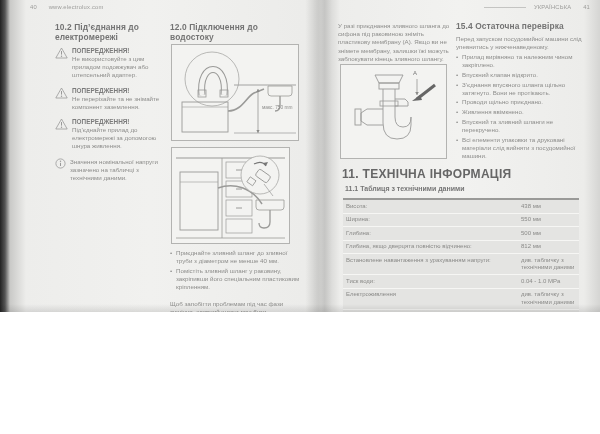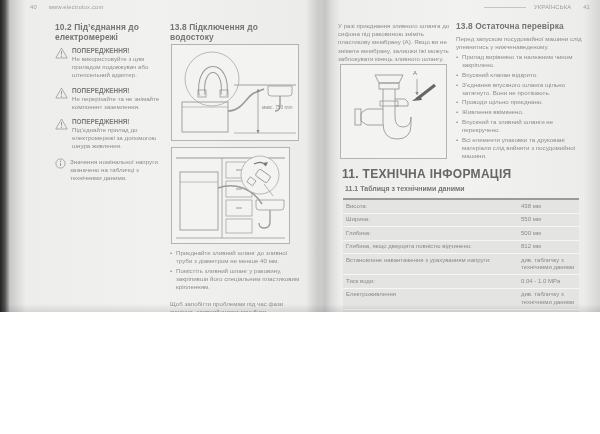--- a/index.html
+++ b/index.html
@@ -95,21 +95,21 @@
     <span>
       <svg width="11" height="11" viewBox="0 0 11 11">
           <circle cx="5.5" cy="5.5" r="4.6" fill="none" stroke="#999" stroke-width="0.8"></circle>
           <circle cx="5.5" cy="3.2" r="0.7" fill="#999"></circle>
           <line x1="5.5" y1="4.8" x2="5.5" y2="8" stroke="#999" stroke-width="1"></line>
         </svg>
     </span>
     <div class="body">Значення номінальної напруги зазначено на табличці з технічними даними.</div>
   </div>
 
-  <div class="abs h-sec" style="left:170px;top:23px;width:128px;">13.8 Підключення до водостоку</div>
+  <div class="abs h-sec" style="left:170px;top:23px;width:128px;">12.0 Підключення до водостоку</div>
 
   <div class="diagram" style="left:171px;top:44px;width:128px;height:97px;">
     <svg width="126" height="95" viewBox="0 0 126 95">
       <circle cx="40" cy="34" r="27" fill="none" stroke="#a8a8a6" stroke-width="0.8"></circle>
       <path d="M30 50 C26 16 56 16 52 50" fill="none" stroke="#9a9a98" stroke-width="7"></path>
       <path d="M30 50 C26 16 56 16 52 50" fill="none" stroke="#f3f3f1" stroke-width="5"></path>
       <rect x="26" y="45" width="8" height="7" fill="none" stroke="#9a9a98" stroke-width="0.8"></rect>
       <rect x="48" y="45" width="8" height="7" fill="none" stroke="#9a9a98" stroke-width="0.8"></rect>
       <rect x="10" y="57" width="46" height="30" fill="none" stroke="#9a9a98" stroke-width="0.9"></rect>
       <line x1="10" y1="62" x2="56" y2="62" stroke="#9a9a98" stroke-width="0.6"></line>
@@ -187,21 +187,21 @@
       <path d="M42 44 h-16 l-6 4 v8 l6 4 h16" fill="none" stroke="#9a9a98" stroke-width="0.9"></path>
       <rect x="14" y="44" width="6" height="16" fill="none" stroke="#9a9a98" stroke-width="0.9"></rect>
       <line x1="76" y1="14" x2="76" y2="30" stroke="#8a8a88" stroke-width="0.7"></line>
       <path d="M76 30 l-1.8 -3 h3.6 z" fill="#8a8a88"></path>
       <path d="M94 20 L76 34" stroke="#666" stroke-width="3"></path>
       <path d="M79 30 l-8 6 l10 -1 z" fill="#666"></path>
     </svg>
     <span class="dim-label" style="left:72px;top:5px;font-size:6px;color:#777;">A</span>
   </div>
 
-  <div class="abs h-sec" style="left:456px;top:22px;width:135px;">13.8 Остаточна перевірка</div>
+  <div class="abs h-sec" style="left:456px;top:22px;width:135px;">15.4 Остаточна перевірка</div>
   <div class="abs body" style="left:456px;top:35px;width:134px;">Перед запуском посудомийної машини слід упевнитись у нижченаведеному.</div>
 
   <div class="abs" style="left:456px;top:53px;width:134px;">
     <div class="bullet">
         <span class="body">Прилад вирівняно та належним чином закріплено.</span>
       </div>
     <div class="bullet">
         <span class="body">Впускний клапан відкрито.</span>
       </div>
     <div class="bullet">

